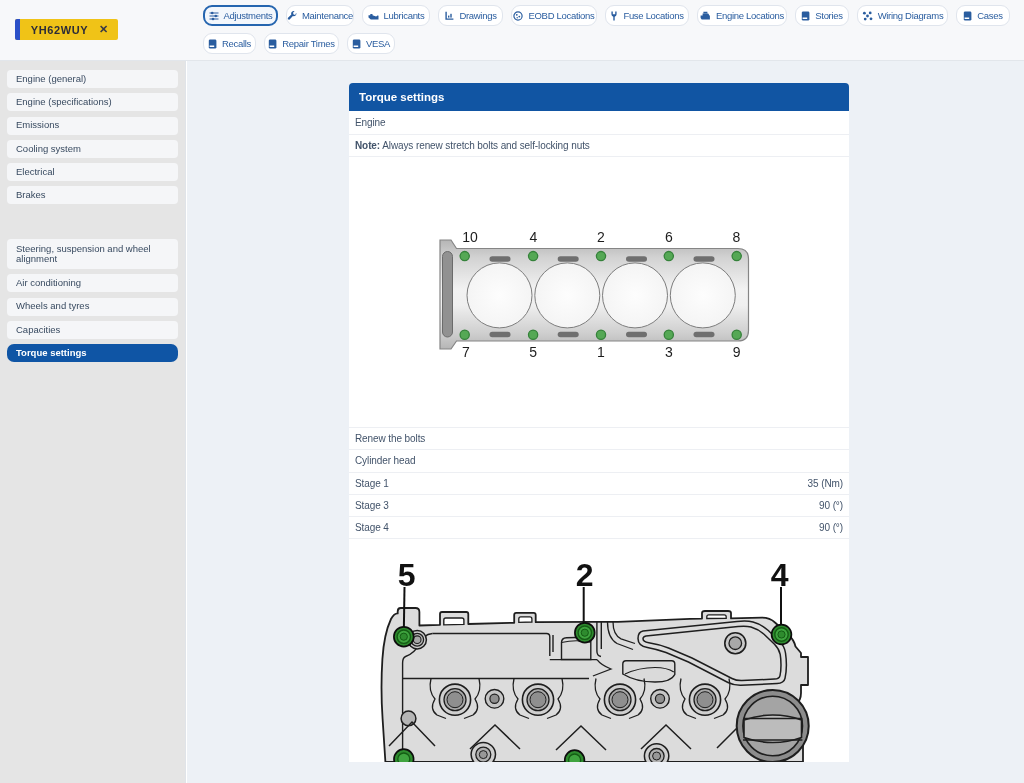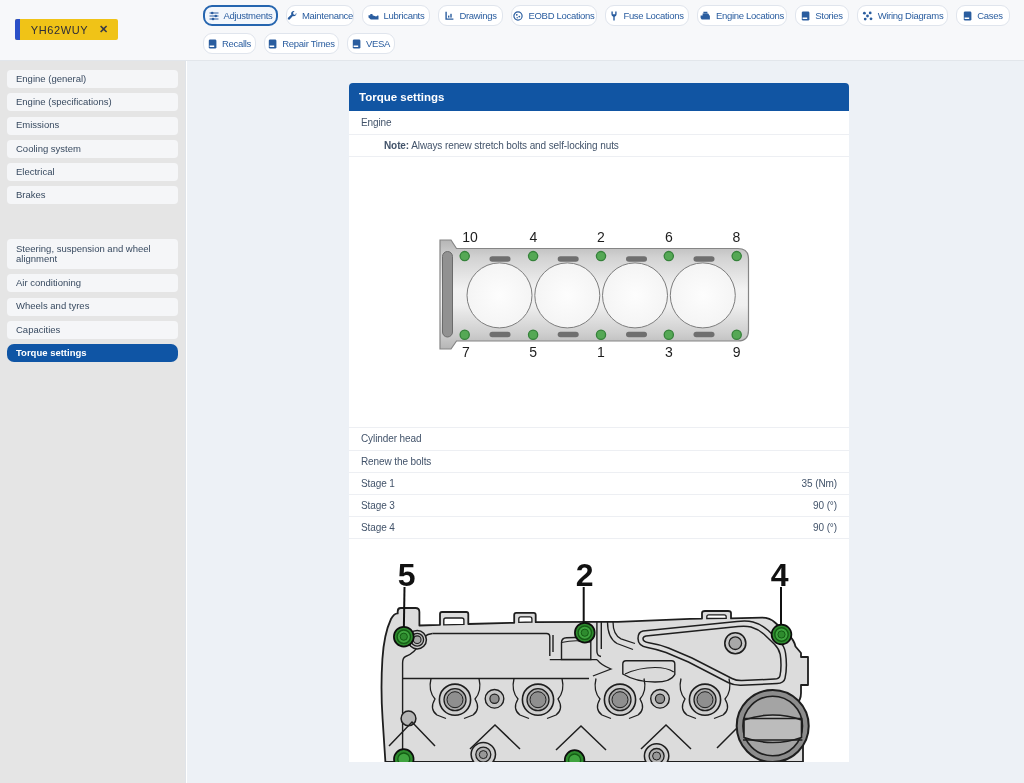--- a/index.html
+++ b/index.html
@@ -2,40 +2,40 @@
 <html><head>
 <meta charset="utf-8">
 <style>
 * { margin:0; padding:0; box-sizing:border-box; }
 html,body { width:1024px; height:783px; overflow:hidden; font-family:"Liberation Sans",sans-serif; background:#fff; }
 #page { position:relative; width:1024px; height:783px; }
 
 #topbar { position:absolute; left:0; top:0; width:1024px; height:61px; background:#f7f8fa; border-bottom:1px solid #e2e6eb; }
 #plate { position:absolute; left:15px; top:19px; width:103px; height:21px; background:#f0c317; border-radius:2px; display:flex; align-items:center; overflow:hidden; }
 #plate .strip { width:5px; height:21px; background:#2b50c8; flex:0 0 5px; }
-#plate .reg { flex:1; text-align:center; font-size:11px; font-weight:normal; color:#2c2c38; letter-spacing:0.6px; }
+#plate .reg { flex:1; text-align:center; font-size:11px; font-weight:bold; color:#2c2c38; letter-spacing:0.6px; }
 #plate .x { flex:0 0 19px; color:#3a3a46; font-size:11px; font-weight:bold; text-align:left; }
 #nav { position:absolute; left:203px; top:5px; width:815px; display:flex; flex-wrap:wrap; gap:7px 8px; }
 .nbtn { height:21px; background:#fff; border:1px solid #e0e5ed; border-radius:9px; display:inline-flex; align-items:center; justify-content:center; font-size:9.5px; letter-spacing:-0.3px; font-weight:normal; color:#2a5d9f; white-space:nowrap; overflow:hidden; }
 .nbtn svg { margin-right:5px; flex:0 0 auto; }
 .nbtn.sel { border:2px solid #2565af; background:#f3f7fc; }
 
 #sidebar { position:absolute; left:0; top:61px; width:186px; height:722px; background:#e5e5e5; border-right:1px solid #e0e4e9; }
 .sitem { margin:0 7px 5.3px 7px; background:#f5f6f8; border-radius:4px; font-size:9.5px; color:#384a60; padding:0 9px; line-height:10.5px; height:18px; display:flex; align-items:center; }
 .sitem.two { height:29.5px;margin-top:35px; }
 .sitem.first { margin-top:9px; }
 .sitem.sel { background:#0f55a5; color:#fff; font-weight:bold; border-radius:7px; }
 
 #content { position:absolute; left:187px; top:61px; width:837px; height:722px; background:#edf1f6; }
 #panel { position:absolute; left:162px; top:22px; width:500px; }
 #phead { height:28px; background:#1155a3; border-radius:4px 4px 0 0; color:#fff; font-size:11.5px; font-weight:bold; line-height:28px; padding-left:10px; }
-.prow { background:#fff; border-bottom:1px solid #edeff3; font-size:10px; letter-spacing:-0.1px; color:#42536a; height:22px; line-height:21px; padding:0 12px; display:flex; justify-content:space-between; }
+.prow { background:#fff; border-bottom:1px solid #edeff3; font-size:10px; letter-spacing:-0.1px; color:#42536a; height:22px; line-height:21px; padding:0 6px; display:flex; justify-content:space-between; }
 .prow.h24 { height:24px; line-height:24px; }
 .prow.h23 { height:23px; line-height:22px; }
-.prow b { font-weight:bold;margin-left:23px; }
+.prow b { font-weight:bold; }
 #diag1 { background:#fff; height:271px; border-bottom:1px solid #edeff3; }
 #diag2 { background:#fff; height:223px; }
 </style>
 </head>
 <body>
 <div id="page">
   <div id="topbar">
     <div id="plate">
         <div class="strip"></div>
         <div class="reg">YH62WUY</div>
@@ -182,25 +182,25 @@
               <text x="252" y="85.3">2</text>
               <text x="319.8" y="85.3">6</text>
               <text x="387.5" y="85.3">8</text>
           <text x="116.8" y="200">7</text>
               <text x="184.1" y="200">5</text>
               <text x="252" y="200">1</text>
               <text x="319.8" y="200">3</text>
               <text x="387.7" y="200">9</text>
         </g>
       </svg></div>
+      <div class="prow">
+          <span>Renew the bolts</span>
+        </div>
       <div class="prow h23">
           <span>Cylinder head</span>
-        </div>
-      <div class="prow">
-          <span>Renew the bolts</span>
         </div>
       <div class="prow">
           <span>Stage 1</span>
           <span>35 (Nm)</span>
         </div>
       <div class="prow">
           <span>Stage 3</span>
           <span>90 (°)</span>
         </div>
       <div class="prow">

